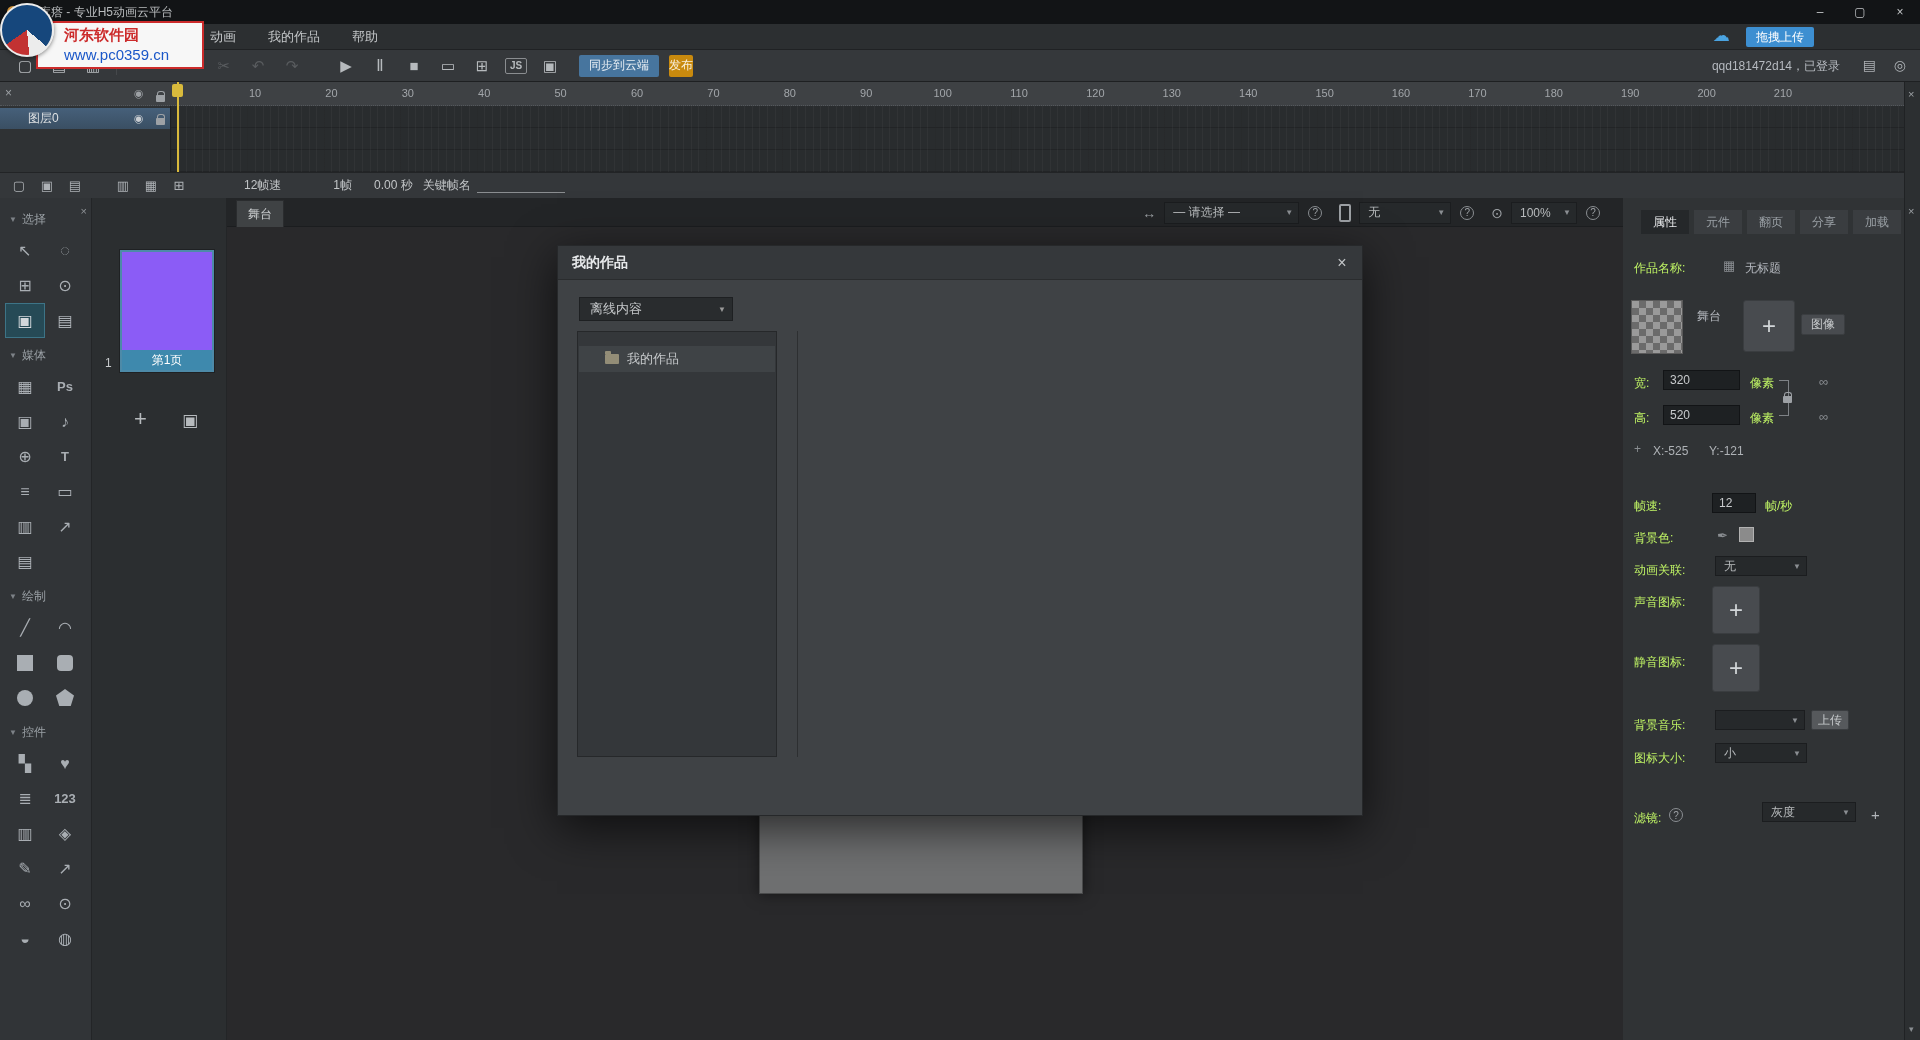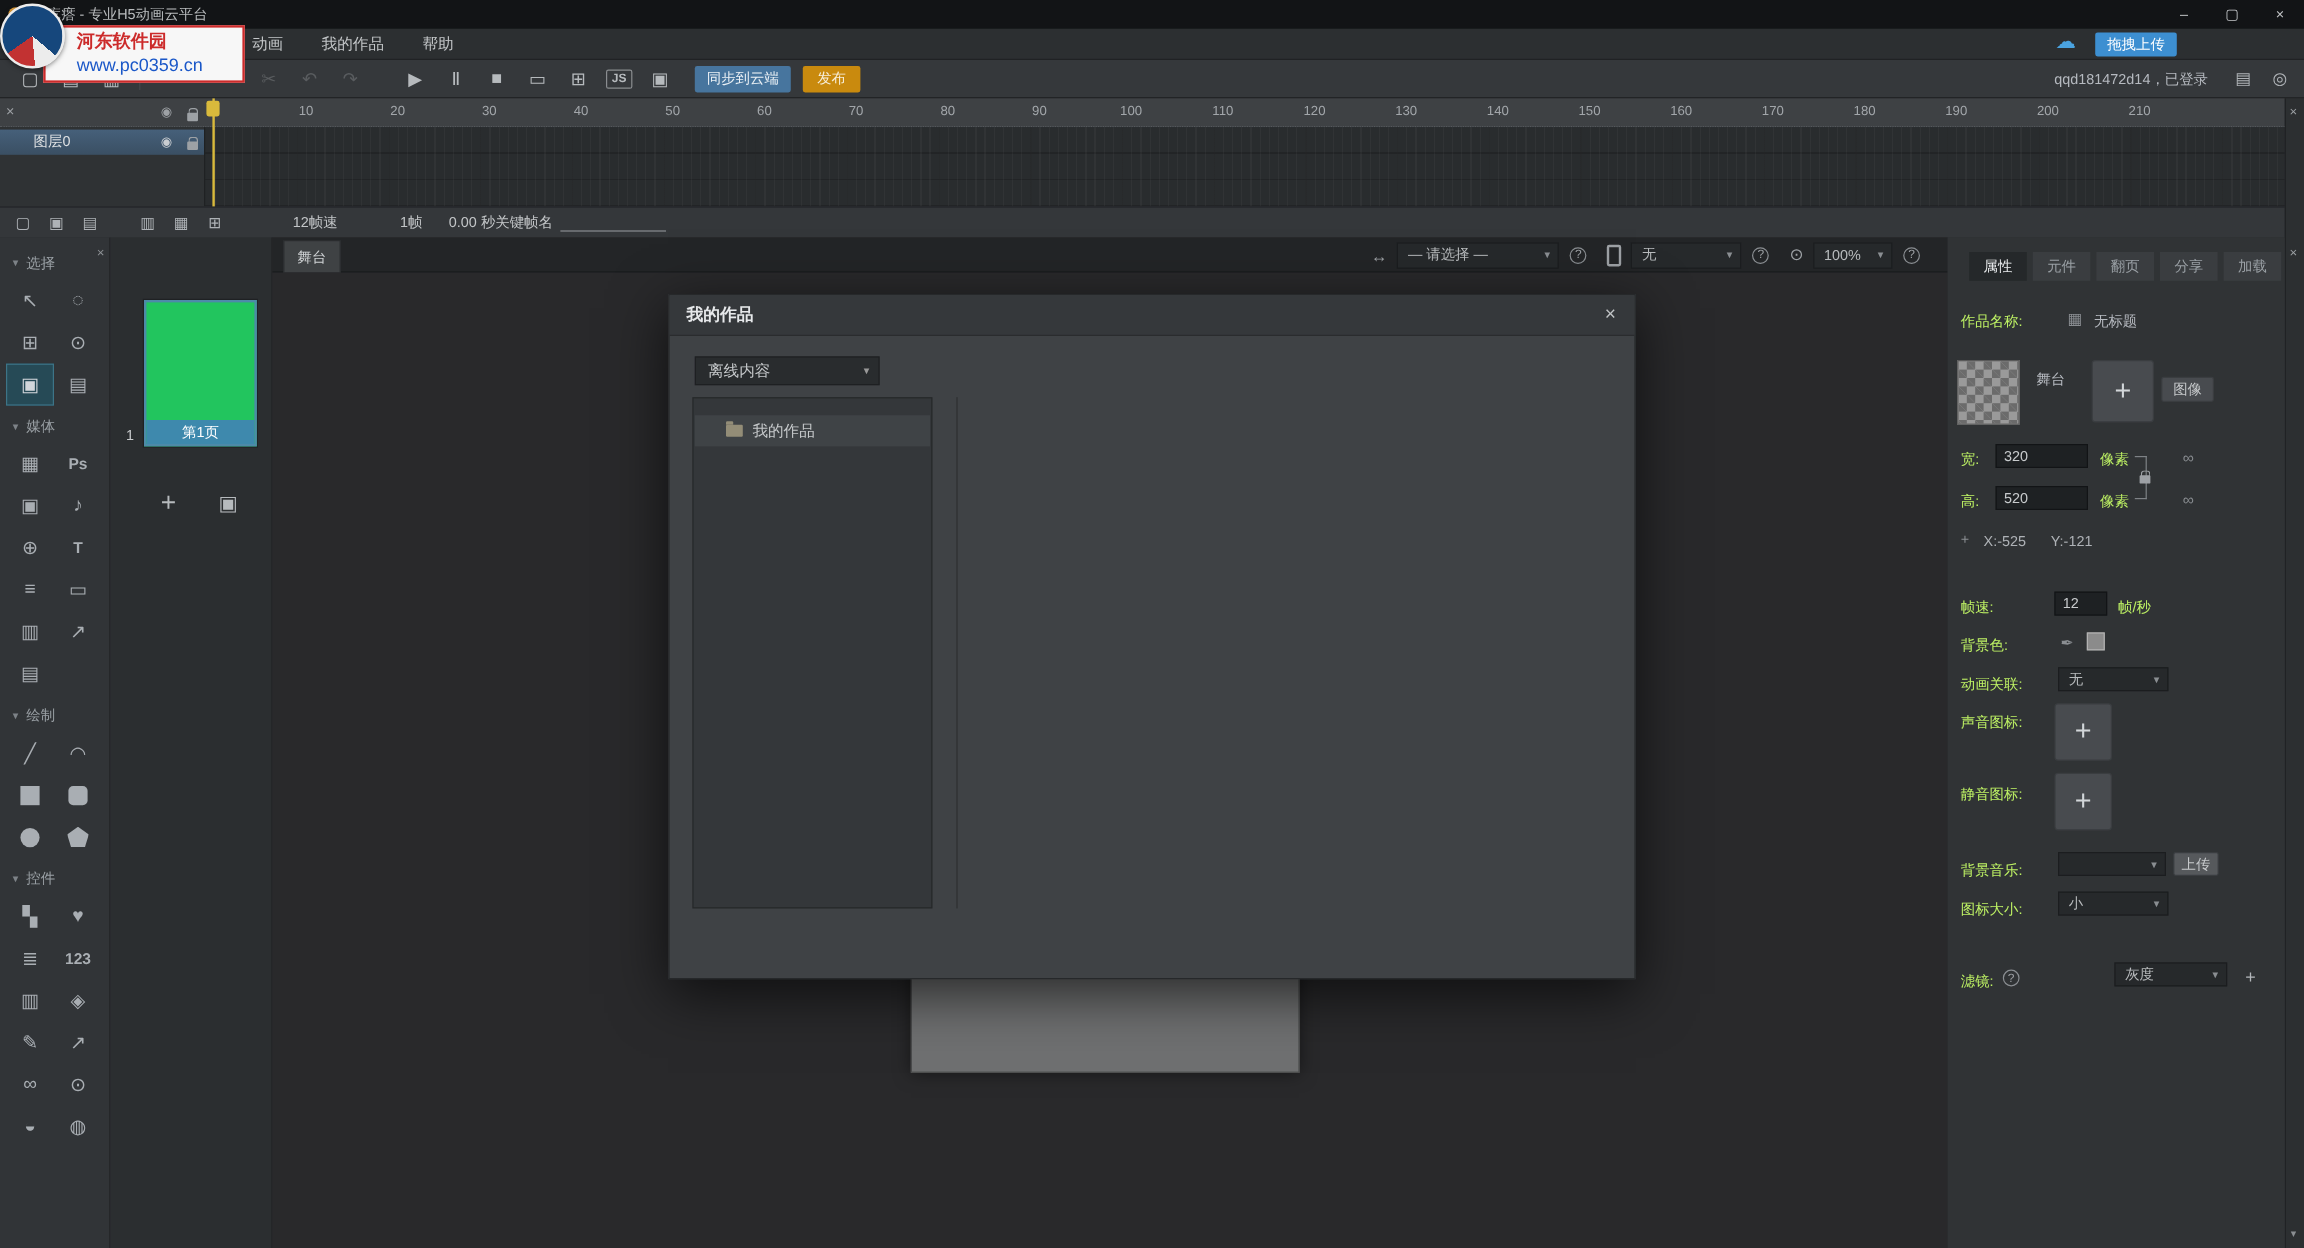--- a/index.html
+++ b/index.html
@@ -22,21 +22,21 @@
   .toolbar{position:absolute;top:50px;left:0;right:0;height:32px;background:#35383b;display:flex;align-items:center;border-bottom:1px solid #1e2022}
   .tb-group{display:flex;align-items:center}
   .tb-group.g1{margin-left:14px}
   .tb-group.g2{margin-left:96px}
   .tb-group.g3{margin-left:20px}
   .tb-icon{width:22px;height:22px;display:flex;align-items:center;justify-content:center;color:#b6babd;font-size:15px;margin-right:12px}
   .tb-icon.disabled{color:#595c5f}
   .tb-icon.text{font-size:10px;font-weight:bold;border:1px solid #8a8d90;border-radius:2px;width:22px;height:16px;margin-right:12px}
   .sep{width:1px;height:18px;background:#45484b}
   .btn-sync{background:#47759e;color:#eaf0f5;font-size:12px;height:22px;padding:0 10px;display:flex;align-items:center;border-radius:2px;margin-left:6px}
-  .btn-publish{background:#c98a0e;color:#f7eeda;font-size:12px;height:22px;padding:0 12px;display:flex;align-items:center;border-radius:2px;margin-left:10px}
+  .btn-publish{background:#c98a0e;color:#f7eeda;font-size:12px;height:22px;padding:0 0;display:flex;align-items:center;border-radius:2px;margin-left:10px}
 
   
   .cloud-icon{position:absolute;top:25px;right:190px;color:#4aa3e0;font-size:17px;z-index:6}
   .upload-btn{position:absolute;top:27px;right:106px;height:20px;background:#3d8fd1;color:#fff;font-size:12px;display:flex;align-items:center;padding:0 10px;border-radius:2px;z-index:6}
   .login-row{position:absolute;top:58px;right:80px;font-size:12px;color:#b6bac0;z-index:6}
   .tr-icon{position:absolute;top:57px;color:#aeb2b6;font-size:14px;z-index:6}
   .tr-icon.manual{right:44px}
   .tr-icon.power{right:14px}
 
   
@@ -61,21 +61,21 @@
   .layer-lock{position:absolute;left:156px;top:6px}
   .tl-frames{position:absolute;top:24px;left:171px;right:0;bottom:26px;background-color:#292c2e;background-image:repeating-linear-gradient(90deg,rgba(255,255,255,0.035) 0 1px,transparent 1px 7.64px),repeating-linear-gradient(90deg,rgba(0,0,0,0.22) 0 1px,transparent 1px 76.4px),repeating-linear-gradient(0deg,rgba(0,0,0,0.18) 0 1px,transparent 1px 22px)}
   .playhead-line{position:absolute;top:0;left:177px;width:2px;height:90px;background:#d9ba3c;z-index:3}
   .playhead-cap{position:absolute;top:2px;left:172px;width:11px;height:13px;background:#d9ba3c;border-radius:2px;z-index:3}
   .tl-footer{position:absolute;left:0;right:0;bottom:0;height:26px;background:#34373a;border-top:1px solid #222426;display:flex;align-items:center;padding-left:10px;font-size:12px;color:#c2c5c7}
   .ft-icon{width:18px;height:18px;display:flex;align-items:center;justify-content:center;color:#aeb2b6;font-size:13px;margin-right:10px}
   .ft-gap{width:20px}
   .ft-fps{margin-left:46px}
   .ft-frame{margin-left:52px}
   .ft-sec{margin-left:22px}
-  .ft-kf{}
+  .ft-kf{margin-left:10px}
   .kf-input{width:88px;background:transparent;border:none;border-bottom:1px solid #8a8d90;height:14px;margin-left:6px;color:#d0d3d5;font-size:12px;outline:none}
 
   
   .right-strip{position:absolute;top:82px;right:0;width:16px;bottom:0;background:#2c2f31;border-left:1px solid #202224}
   .strip-x{position:absolute;left:3px;font-size:11px;color:#9da1a5}
   .strip-chev{position:absolute;left:4px;bottom:6px;font-size:9px;color:#8a8e92}
 
   
   .tools{position:absolute;top:198px;left:0;width:92px;bottom:0;background:#313437;border-right:1px solid #232527;padding-top:4px}
   .tools-close{position:absolute;top:7px;right:4px;font-size:11px;color:#8e9296}
@@ -86,21 +86,21 @@
   .tool-cell.active{background:#264a56;border:1px solid #3d7487;color:#d2d7db}
   .tool-cell .txt{font-size:13px;font-weight:bold}
   .shape{background:#a9aeb3}
   .shape.square{width:16px;height:16px}
   .shape.rounded{width:16px;height:16px;border-radius:4px}
   .shape.circle{width:16px;height:16px;border-radius:50%}
   .shape.pentagon{width:18px;height:17px;clip-path:polygon(50% 0,100% 38%,82% 100%,18% 100%,0 38%)}
 
   
   .pages{position:absolute;top:198px;left:92px;width:135px;bottom:0;background:#2b2e30;border-right:1px solid #232527}
-  .page-thumb{position:absolute;top:52px;left:28px;width:94px;height:122px;border:2px solid #4d8aa8;background:#22c55e;box-shadow:0 0 0 1px #1f2123}
+  .page-thumb{position:absolute;top:52px;left:28px;width:94px;height:122px;border:2px solid #4d8aa8;background:#8b5cf6;box-shadow:0 0 0 1px #1f2123}
   .page-label{position:absolute;left:0;right:0;bottom:0;height:20px;background:#3e89ad;color:#fff;font-size:12px;display:flex;align-items:center;justify-content:center}
   .page-num{position:absolute;top:158px;left:13px;font-size:12px;color:#c8cbcd}
   .page-add{position:absolute;top:210px;left:42px;font-size:22px;color:#b6babd;line-height:22px}
   .page-copy{position:absolute;top:212px;left:90px;font-size:17px;color:#b6babd}
 
   
   .stage{position:absolute;top:198px;left:227px;width:1396px;bottom:0;background:#29292b}
   .stage-tabbar{position:absolute;top:0;left:0;right:0;height:29px;background:#232527;border-bottom:1px solid #1b1d1f}
   .stage-tab{position:absolute;left:9px;top:2px;width:48px;height:27px;background:#3f4244;color:#cfd2d4;font-size:12px;display:flex;align-items:center;justify-content:center;border:1px solid #2a2c2e;border-bottom:none}
   .stage-controls{position:absolute;right:14px;top:3px;display:flex;align-items:center;height:23px}

